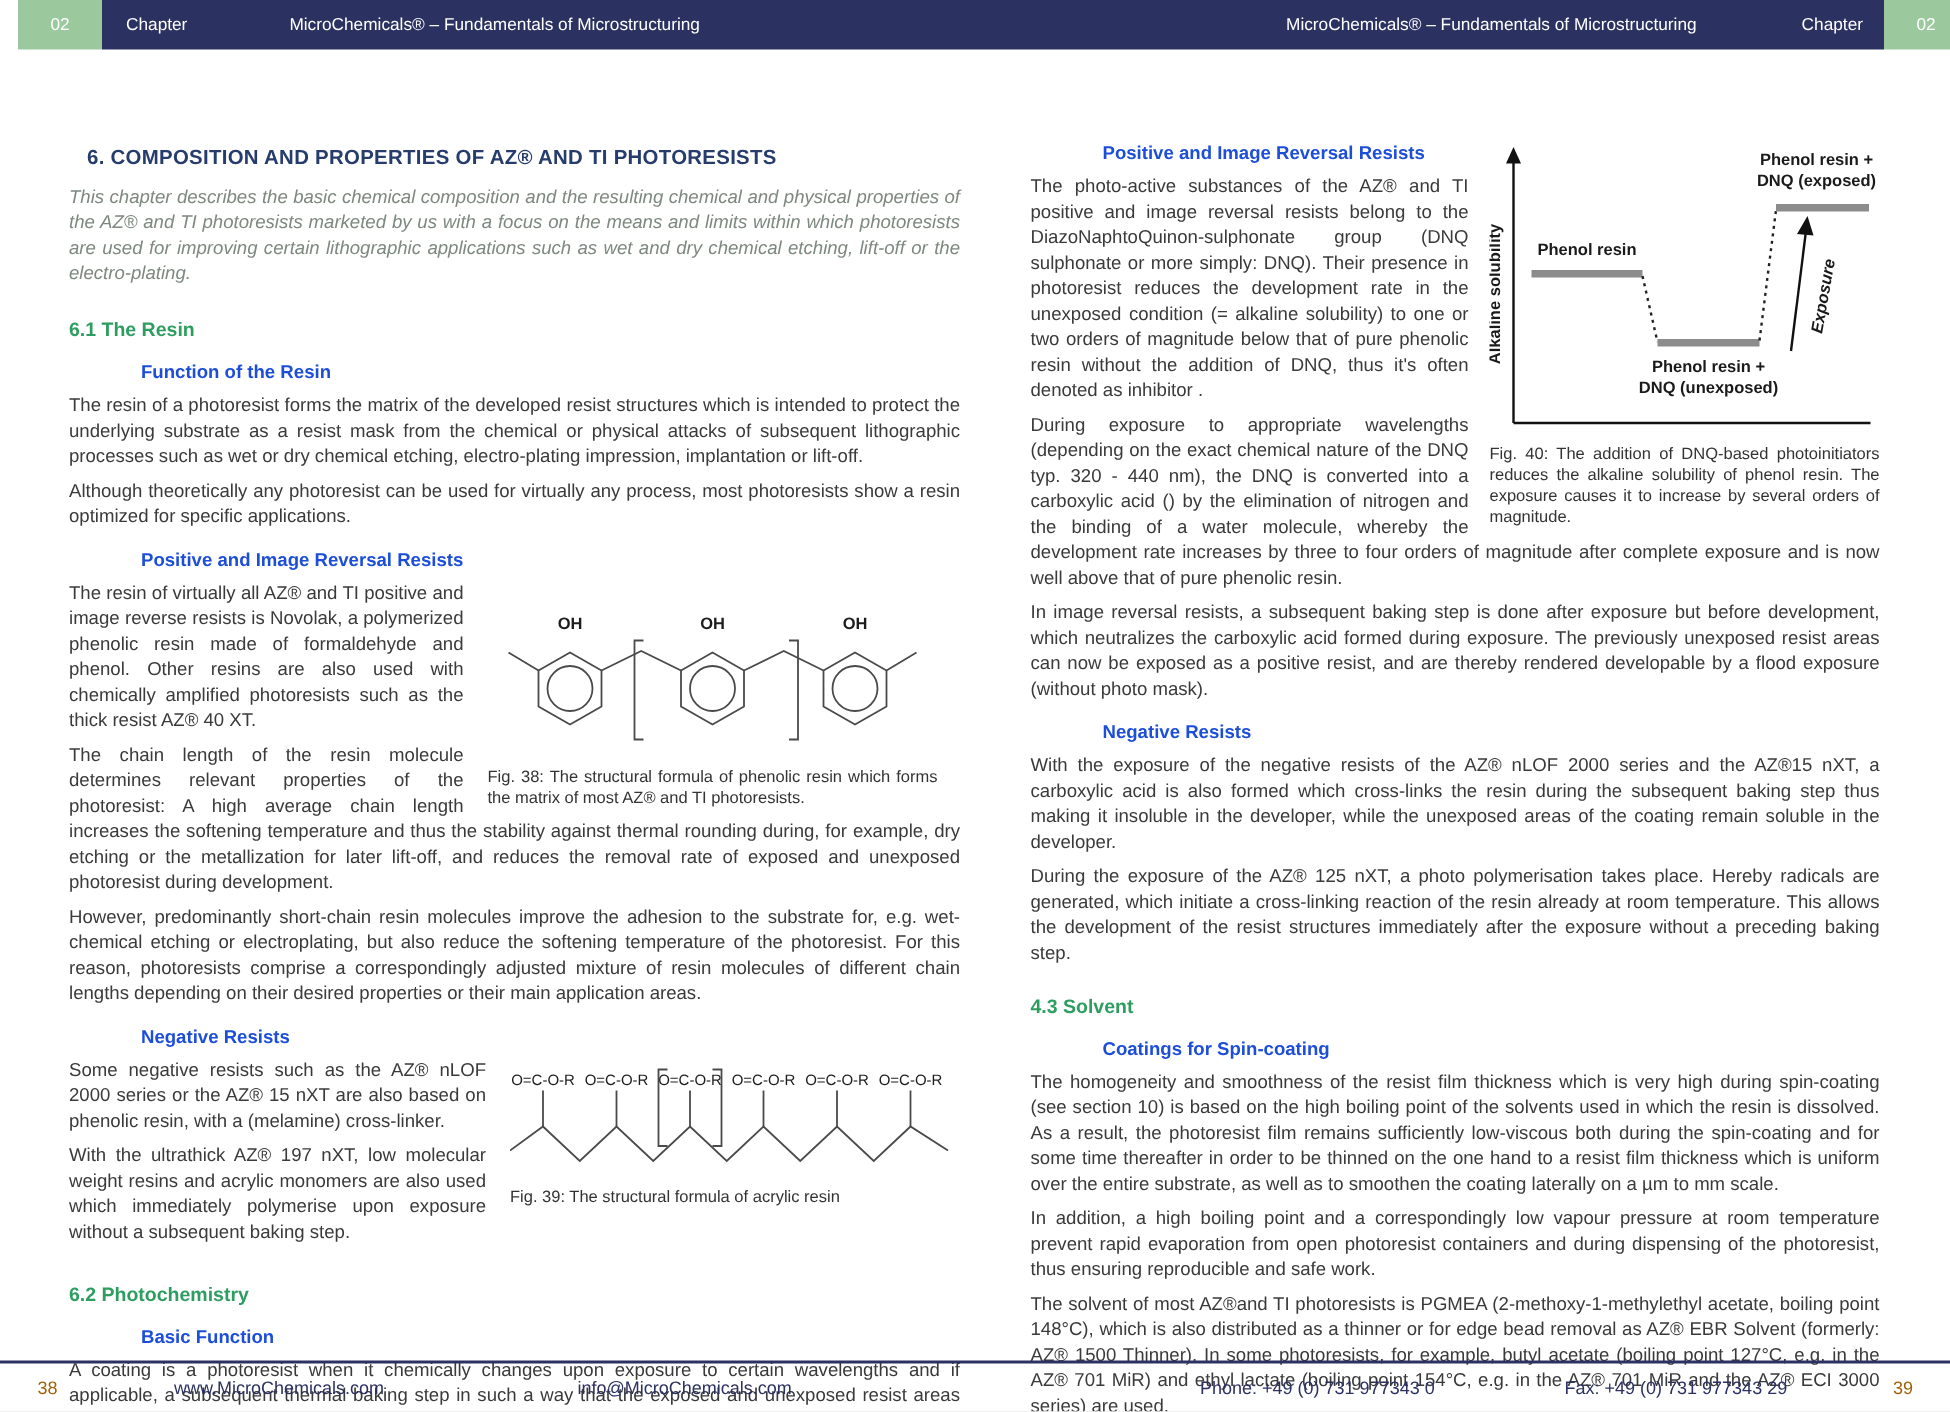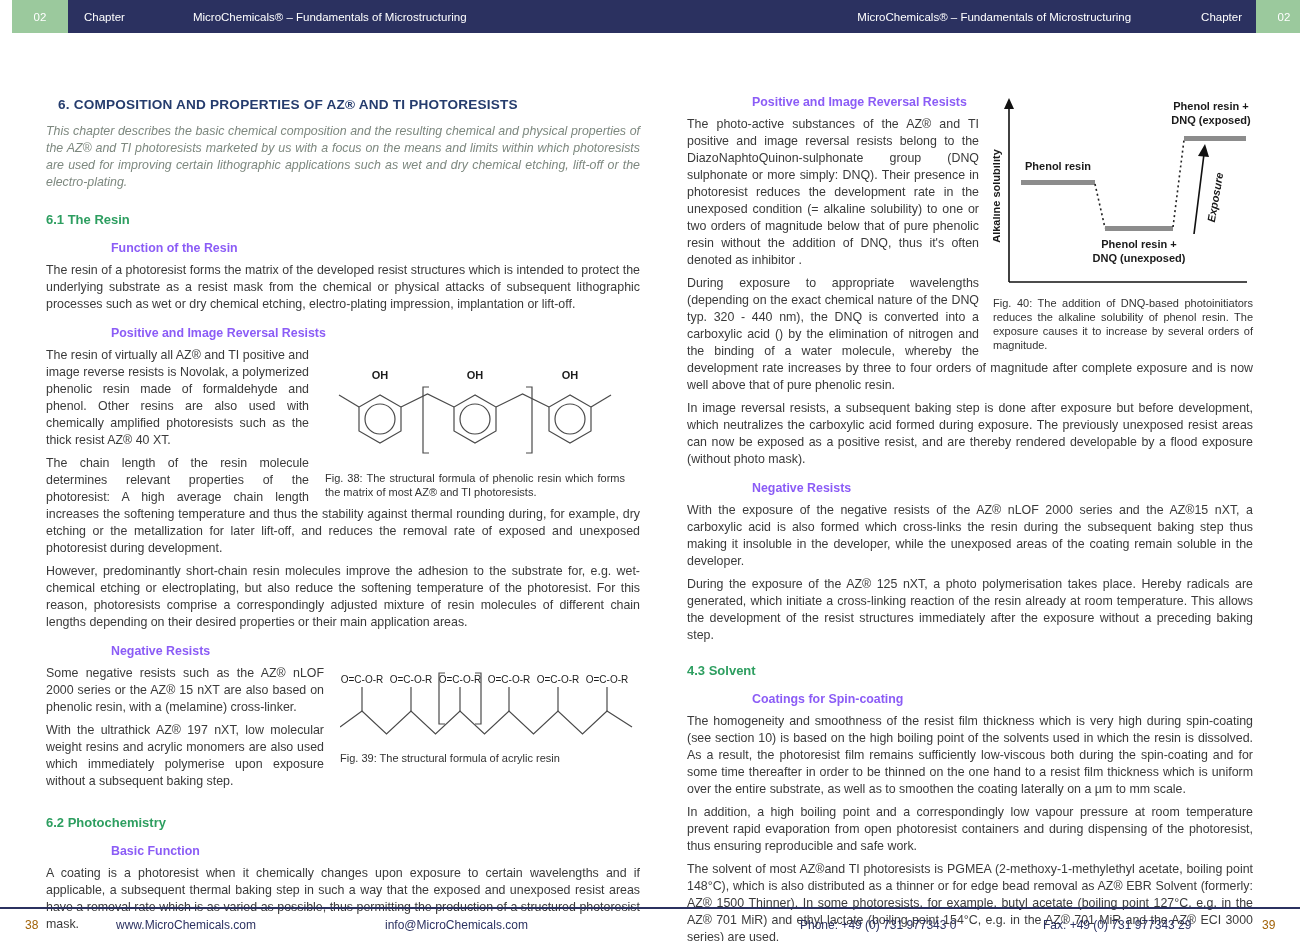--- a/index.html
+++ b/index.html
@@ -15,21 +15,21 @@
   .hbar .title-l{margin-left:68px;}
   .hbar .title-r{margin-left:auto;}
   .hbar .chap-r{margin-left:70px;margin-right:14px;}
   
   .col{position:absolute;top:90px;font-size:12.4px;line-height:17px;}
   .col-left{left:46px;width:594px;}
   .col-right{left:687px;width:566px;}
   .doc-title{font-size:13.6px;font-weight:bold;color:#253c6d;margin:6px 12px 10px;letter-spacing:.2px;}
   .intro{font-style:italic;color:#7d887f;text-align:justify;margin:0 0 20px;}
   .h-green{color:#2d9e60;font-weight:bold;font-size:13px;margin:18px 0 11px;}
-  .h-sub{font-weight:bold;color:#8b5cf6;margin:12px 17px 5px;padding-left:48px;}
+  .h-sub{font-weight:bold;color:#1d4ed8;margin:12px 0 5px;padding-left:48px;}
   p.body{margin:0 0 6px;text-align:justify;}
   
   .fig{float:right;}
   .fig38{width:300px;margin:14px 15px 4px 16px;}
   .fig39{width:300px;margin:4px 0 4px 16px;}
   .fig40{width:260px;margin:2px 0 6px 14px;}
   .caption{font-size:11px;line-height:14px;color:#333333;text-align:justify;margin-top:5px;}
   .chem{stroke:#4a4a4a;stroke-width:1.2;fill:none;}
   .chemtxt{font-size:11px;font-weight:bold;fill:#1c1c1c;}
   .chemtxt2{font-size:10px;fill:#1c1c1c;}
@@ -66,20 +66,21 @@
     <div class="badge">02</div>
   </div>
 
   <div class="col col-left">
     <div class="doc-title">6. COMPOSITION AND PROPERTIES OF AZ® AND TI PHOTORESISTS</div>
     <p class="intro">This chapter describes the basic chemical composition and the resulting chemical and physical properties of the AZ® and TI photoresists marketed by us with a focus on the means and limits within which photoresists are used for improving certain lithographic applications such as wet and dry chemical etching, lift-off or the electro-plating.</p>
 
     <div class="h-green">6.1  The Resin</div>
     <div class="h-sub">Function of the Resin</div>
     <p class="body">The resin of a photoresist forms the matrix of the developed resist structures which is intended to protect the underlying substrate as a resist mask from the chemical or physical attacks of subsequent lithographic processes such as wet or dry chemical etching, electro-plating impression, implantation or lift-off.</p>
+    <p class="body">Although theoretically any photoresist can be used for virtually any process, most photoresists show a resin optimized for specific applications.</p>
 
     <div class="h-sub">Positive and Image Reversal Resists</div>
 
     <div class="clearfix">
       <div class="fig fig38">
         <svg width="300" height="100" viewBox="0 0 300 100">
 
           <text class="chemtxt" x="55" y="18" text-anchor="middle">OH</text>
           <polygon class="chem" points="55,34 34,46 34,70 55,82 76,70 76,46"></polygon>
           <circle class="chem" cx="55" cy="58" r="15"></circle>

